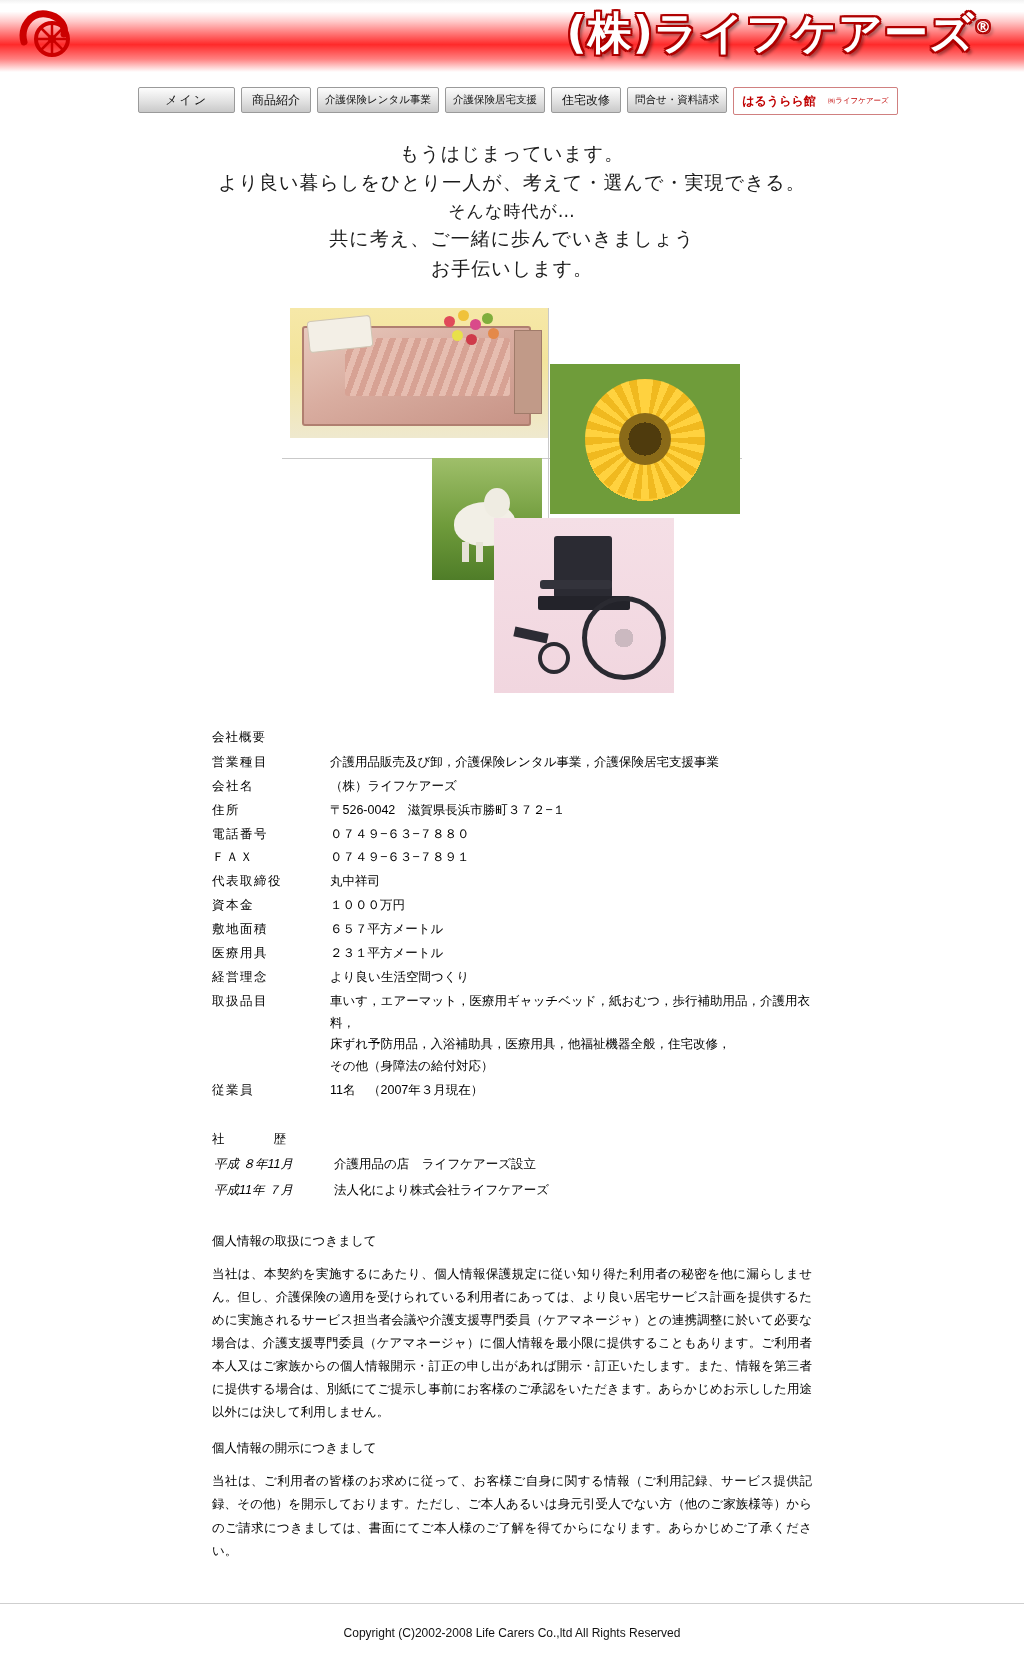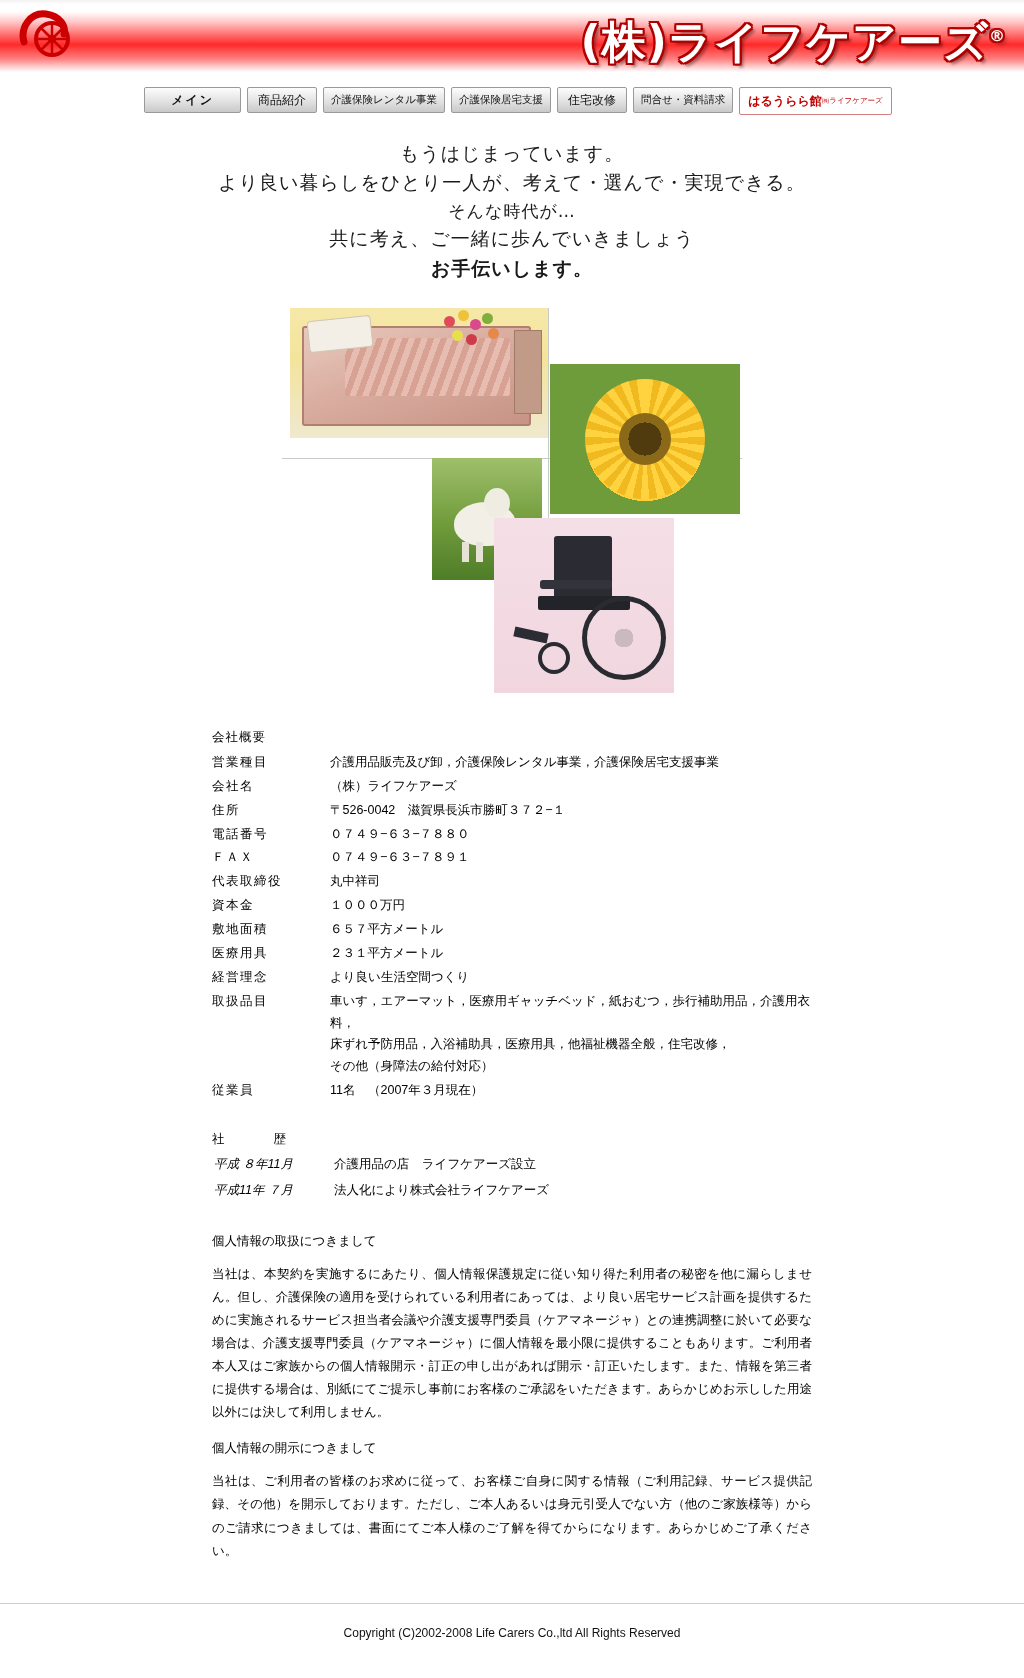--- a/index.html
+++ b/index.html
@@ -25,33 +25,32 @@
   }
   .logo-mark {
     position: absolute;
     left: 18px;
     top: 8px;
     width: 60px;
     height: 52px;
   }
   .brand {
     position: absolute;
-    right: 18px;
+    right: 32px;
     top: 4px;
     font-size: 44px;
     font-weight: bold;
     color: #ffffff;
     letter-spacing: 1px;
     text-shadow:
        2px 0 0 #b00000, -2px 0 0 #b00000, 0 2px 0 #b00000, 0 -2px 0 #b00000,
        2px 2px 0 #b00000, -2px 2px 0 #b00000, 2px -2px 0 #b00000, -2px -2px 0 #b00000,
        4px 4px 3px rgba(0,0,0,0.35);
     font-family: "DejaVu Sans", sans-serif;
     white-space: nowrap;
-    margin-top: 9px;
   }
   .brand .reg {
     font-size: 16px;
     vertical-align: super;
   }
 
   
   .nav {
     display: flex;
     justify-content: center;
@@ -68,59 +67,60 @@
     background: linear-gradient(to bottom, #fdfdfd, #e2e2e2 55%, #c9c9c9);
     border: 1px solid #9a9a9a;
     border-radius: 2px;
     font-size: 12px;
     color: #111;
     cursor: pointer;
     white-space: nowrap;
   }
   .nav-btn.main {
     padding: 0 26px;
-    font-weight: bold;
+    font-weight: normal;
     letter-spacing: 2px;
     margin-left: 12px;
   }
   .nav-btn.small { font-size: 10.5px; padding: 0 7px; }
   .nav-btn.special {
     background: #ffffff;
     border: 1px solid #d08080;
     flex-direction: row;
     height: 26px;
     padding: 0 8px;
     line-height: 1.05;
   }
   .nav-btn.special .l1 {
     font-size: 12px;
     font-weight: bold;
     color: #c00000;
   }
   .nav-btn.special .l2 {
     font-size: 7.5px;
     color: #c00000;
+    padding-left: 12px;
   }
 
   
   .catch {
     text-align: center;
     margin: 18px auto 25px auto;
     font-family: "DejaVu Sans", sans-serif;
     color: #1a1a1a;
   }
   .catch div {
     line-height: 1.55;
     letter-spacing: 1px;
   }
   .catch .c1 { font-size: 19px; }
   .catch .c2 { font-size: 19px; }
   .catch .c3 { font-size: 17px; }
   .catch .c4 { font-size: 19px; }
-  .catch .c5 { font-size: 19px; font-weight: bold; }
+  .catch .c5 { font-size: 19px; }
 
   
   .collage {
     position: relative;
     width: 460px;
     height: 385px;
     margin: 18px auto 0 auto;
   }
   .ph { position: absolute; overflow: hidden; }
   .ph-bed {

